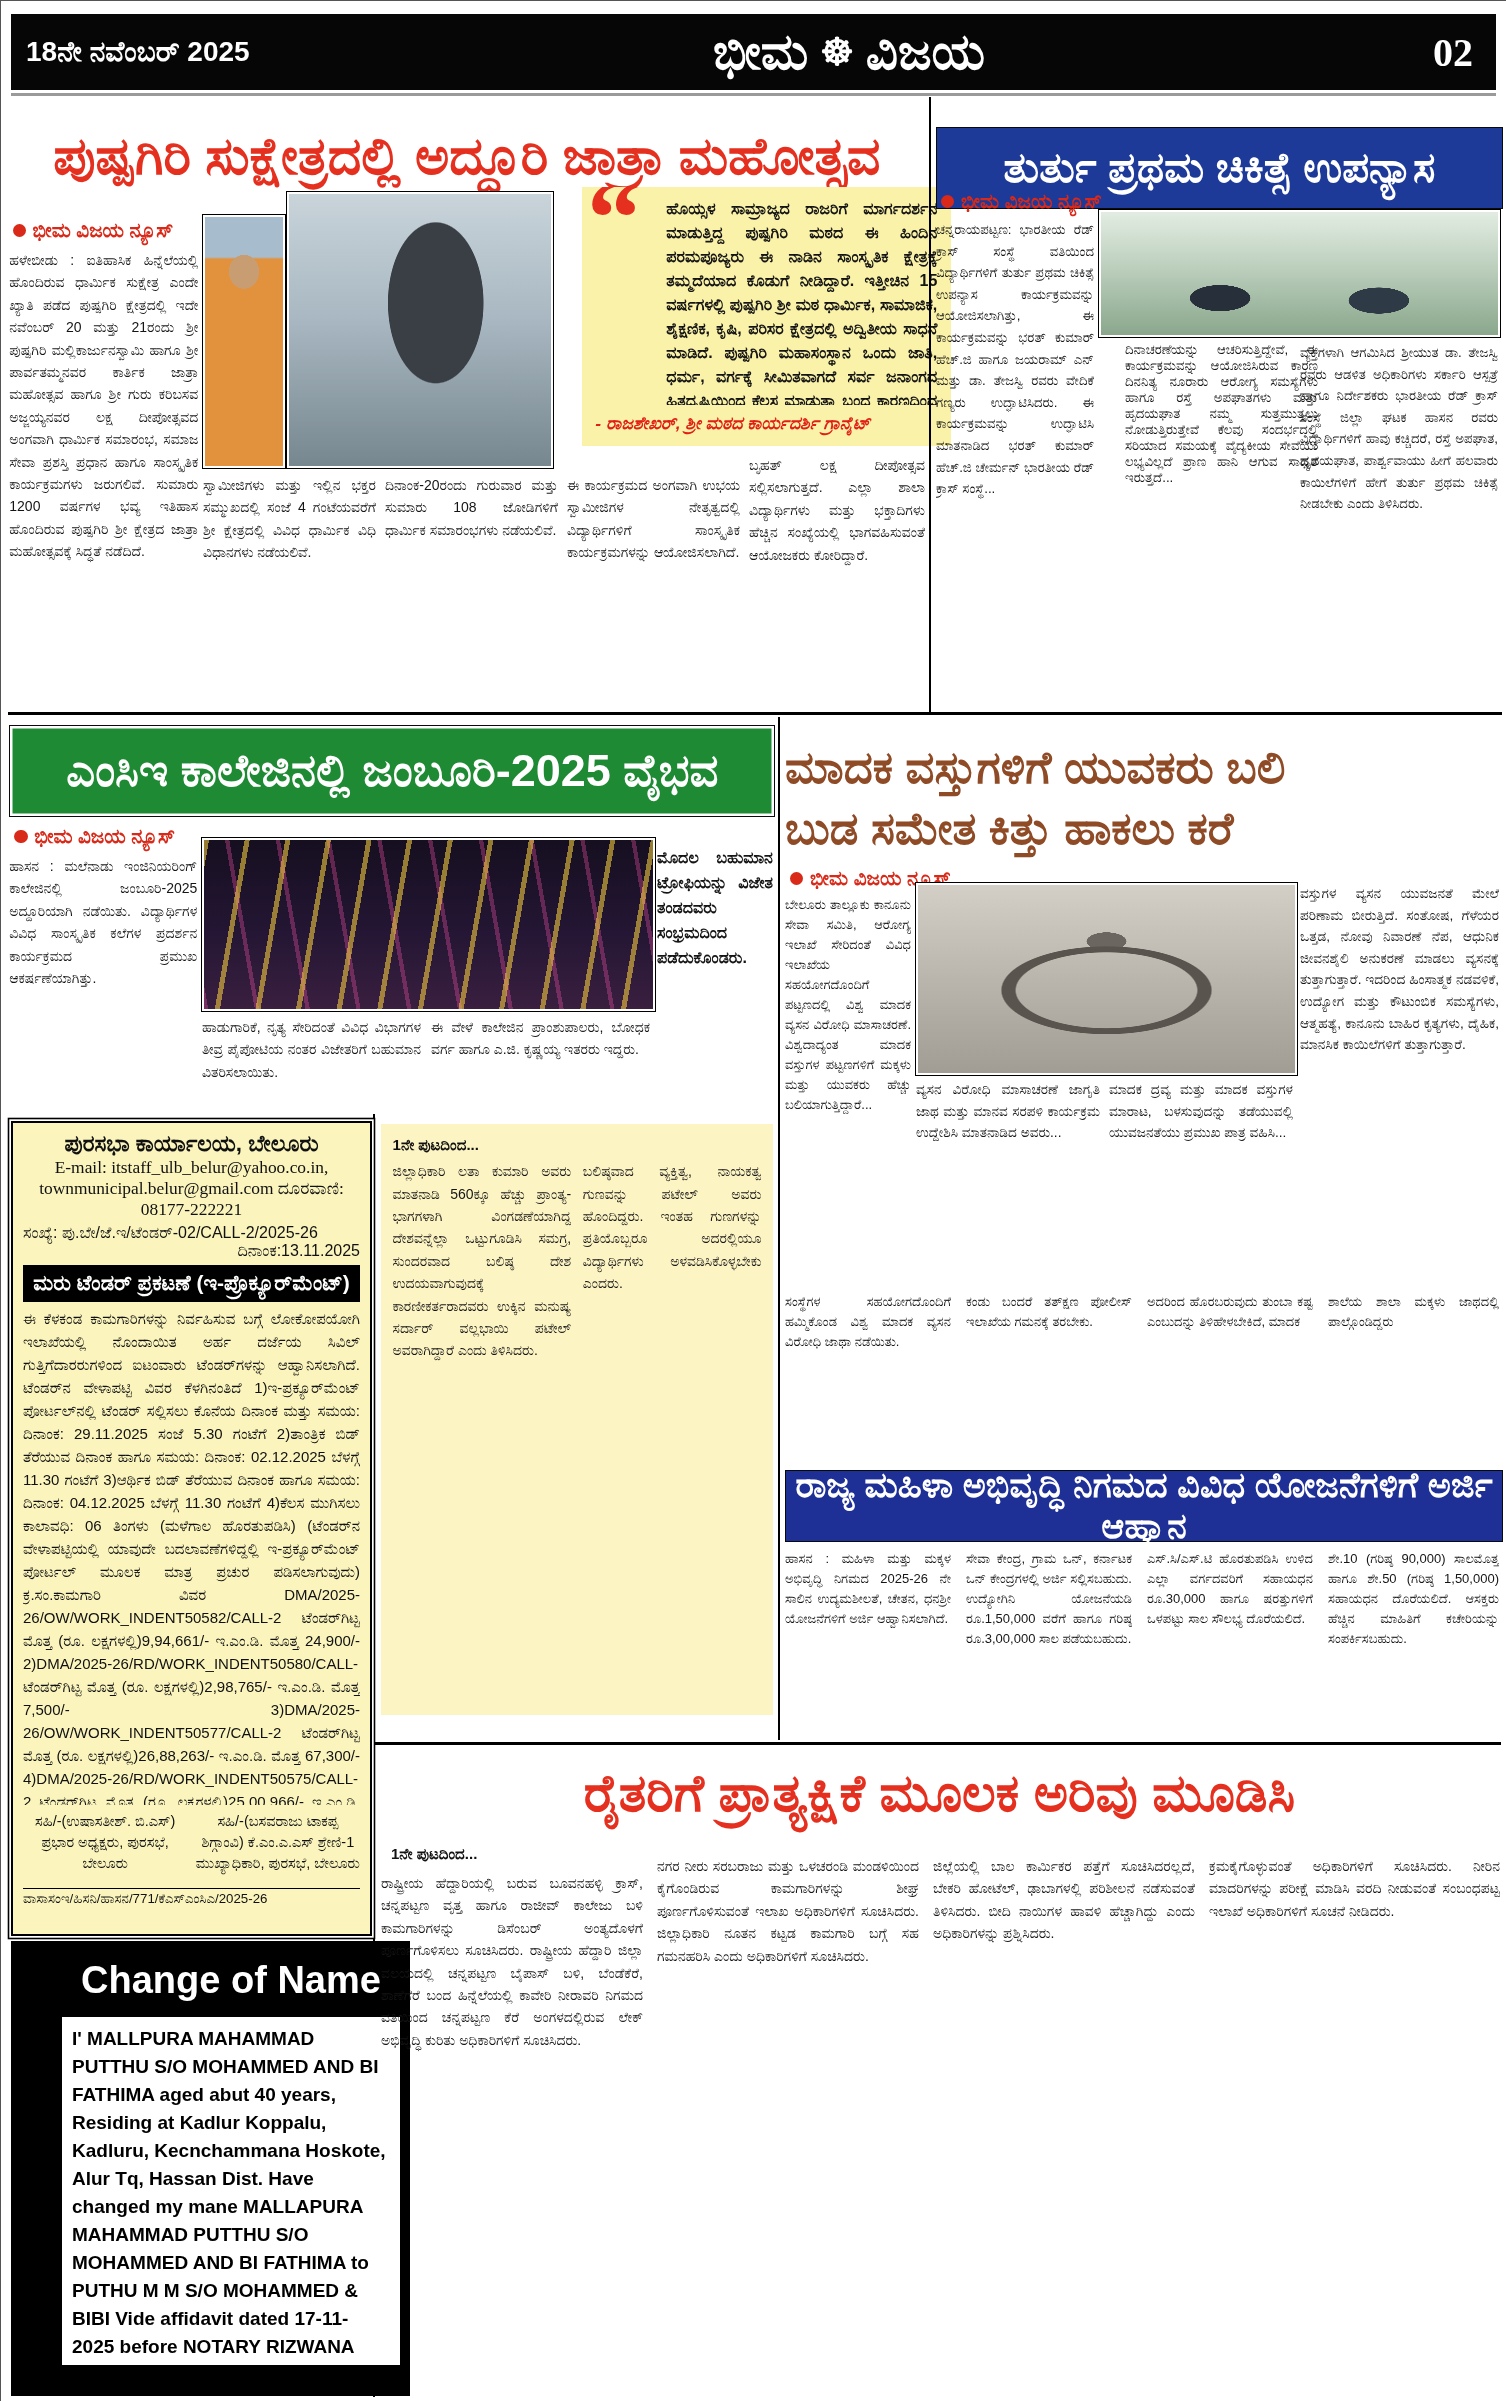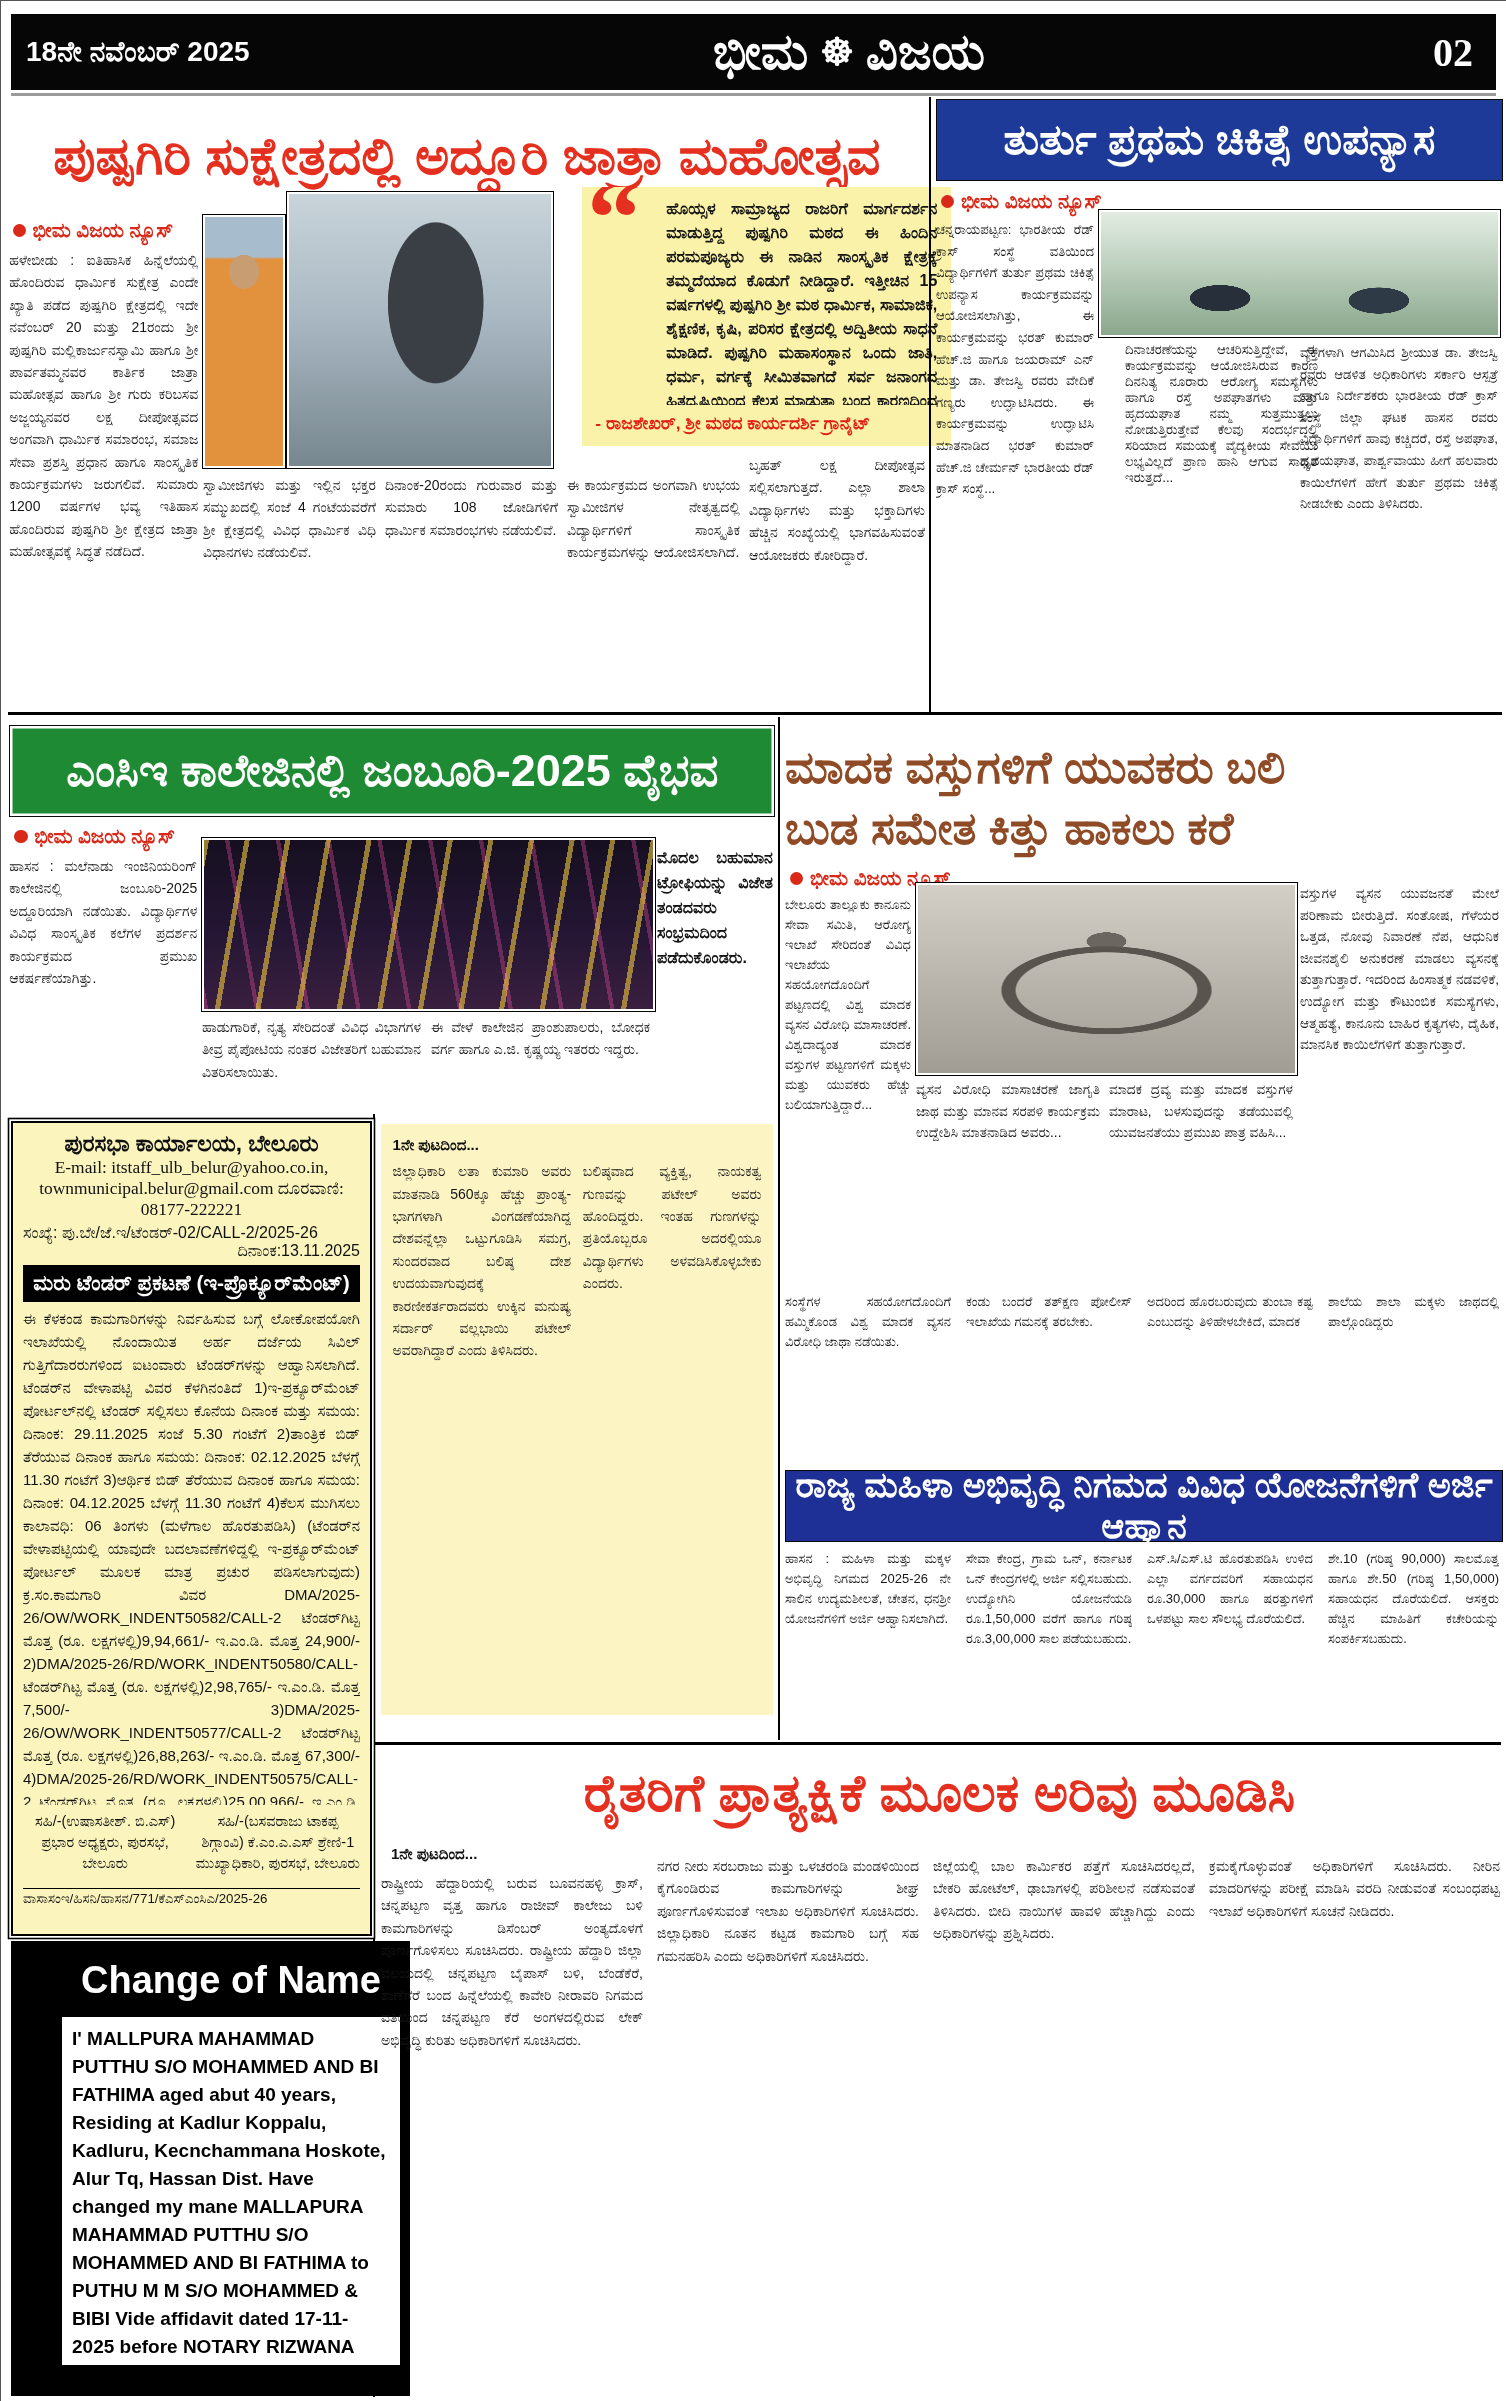--- a/index.html
+++ b/index.html
@@ -13,21 +13,21 @@
   .masthead{background:#060606;color:#fff;display:flex;align-items:center;}
   .m-date{font-size:28px;font-weight:bold;padding-left:15px;width:349px;}
   .m-title{flex:1;text-align:center;font-size:50px;font-weight:bold;display:flex;align-items:center;justify-content:center;gap:11.6px;}
   .m-page{width:150px;text-align:right;padding-right:23px;font-size:40px;font-weight:bold;font-family:"Liberation Serif",serif;}
   .chakra{font-size:38px;line-height:1;}
   .grayrule{background:#9a9a9a;}
   .blackrule{background:#000;}
   
   .hl-red{color:#e5301f;font-weight:bold;text-align:center;display:flex;align-items:center;justify-content:center;}
   .banner{color:#fff;font-weight:bold;display:flex;align-items:center;justify-content:center;text-align:center;}
-  .banner-blue{background:#1e3a99;border:1.7px solid #0a0a0a;}
+  .banner-blue{background:#1e3a99;border:1.7px solid #0a0a0a;margin-top:28px;}
   .banner-green{background:#1f8a34;border:1.7px solid #0a0a0a;box-shadow:inset 0 0 0 2.5px #fff;text-align:right;}
   .banner-women{background:#1e2f96;border:1.7px solid #0a0a0a;}
   .hl-brown{color:#8f4a26;font-weight:bold;text-align:left;}
   
   .byline{display:flex;align-items:center;gap:6.6px;color:#d92918;font-weight:bold;font-size:20px;}
   .byline .dot{width:13.3px;height:13.3px;border-radius:50%;background:#d92918;display:inline-block;}
   
   .col{font-size:14px;line-height:22.4px;text-align:justify;overflow:hidden;color:#151515;}
   .col-sm{font-size:13px;line-height:20px;text-align:justify;overflow:hidden;color:#151515;}
   .lead-bold{font-weight:bold;}
@@ -98,21 +98,21 @@
     <span>ಭೀಮ ವಿಜಯ ನ್ಯೂಸ್</span>
   </div>
   <div class="abs col" style="left:8.3px;top:248px;width:189px;height:457px;">ಹಳೇಬೀಡು : ಐತಿಹಾಸಿಕ ಹಿನ್ನೆಲೆಯಲ್ಲಿ ಹೊಂದಿರುವ ಧಾರ್ಮಿಕ ಸುಕ್ಷೇತ್ರ ಎಂದೇ ಖ್ಯಾತಿ ಪಡೆದ ಪುಷ್ಪಗಿರಿ ಕ್ಷೇತ್ರದಲ್ಲಿ ಇದೇ ನವೆಂಬರ್ 20 ಮತ್ತು 21ರಂದು ಶ್ರೀ ಪುಷ್ಪಗಿರಿ ಮಲ್ಲಿಕಾರ್ಜುನಸ್ವಾಮಿ ಹಾಗೂ ಶ್ರೀ ಪಾರ್ವತಮ್ಮನವರ ಕಾರ್ತಿಕ ಜಾತ್ರಾ ಮಹೋತ್ಸವ ಹಾಗೂ ಶ್ರೀ ಗುರು ಕರಿಬಸವ ಅಜ್ಜಯ್ಯನವರ ಲಕ್ಷ ದೀಪೋತ್ಸವದ ಅಂಗವಾಗಿ ಧಾರ್ಮಿಕ ಸಮಾರಂಭ, ಸಮಾಜ ಸೇವಾ ಪ್ರಶಸ್ತಿ ಪ್ರಧಾನ ಹಾಗೂ ಸಾಂಸ್ಕೃತಿಕ ಕಾರ್ಯಕ್ರಮಗಳು ಜರುಗಲಿವೆ. ಸುಮಾರು 1200 ವರ್ಷಗಳ ಭವ್ಯ ಇತಿಹಾಸ ಹೊಂದಿರುವ ಪುಷ್ಪಗಿರಿ ಶ್ರೀ ಕ್ಷೇತ್ರದ ಜಾತ್ರಾ ಮಹೋತ್ಸವಕ್ಕೆ ಸಿದ್ಧತೆ ನಡೆದಿದೆ.</div>
   <div class="abs photo ph-swami" style="left:202px;top:214px;width:78px;height:249px;"></div>
   <div class="abs photo ph-statue" style="left:286px;top:191px;width:262px;height:272px;"></div>
 
   <div class="abs quotebox" style="left:581px;top:186px;width:342px;height:218px;">
     <span class="qmark">“</span>
     <div class="qtext" style="padding-left:71px;">ಹೊಯ್ಸಳ ಸಾಮ್ರಾಜ್ಯದ ರಾಜರಿಗೆ ಮಾರ್ಗದರ್ಶನ ಮಾಡುತ್ತಿದ್ದ ಪುಷ್ಪಗಿರಿ ಮಠದ ಈ ಹಿಂದಿನ ಪರಮಪೂಜ್ಯರು ಈ ನಾಡಿನ ಸಾಂಸ್ಕೃತಿಕ ಕ್ಷೇತ್ರಕ್ಕೆ ತಮ್ಮದೆಯಾದ ಕೊಡುಗೆ ನೀಡಿದ್ದಾರೆ. ಇತ್ತೀಚಿನ 15 ವರ್ಷಗಳಲ್ಲಿ ಪುಷ್ಪಗಿರಿ ಶ್ರೀ ಮಠ ಧಾರ್ಮಿಕ, ಸಾಮಾಜಿಕ, ಶೈಕ್ಷಣಿಕ, ಕೃಷಿ, ಪರಿಸರ ಕ್ಷೇತ್ರದಲ್ಲಿ ಅದ್ವಿತೀಯ ಸಾಧನೆ ಮಾಡಿದೆ. ಪುಷ್ಪಗಿರಿ ಮಹಾಸಂಸ್ಥಾನ ಒಂದು ಜಾತಿ, ಧರ್ಮ, ವರ್ಗಕ್ಕೆ ಸೀಮಿತವಾಗದೆ ಸರ್ವ ಜನಾಂಗದ ಹಿತದೃಷ್ಟಿಯಿಂದ ಕೆಲಸ ಮಾಡುತ್ತಾ ಬಂದ ಕಾರಣದಿಂದ ಪುಷ್ಪಗಿರಿ ಸುಕ್ಷೇತ್ರ, ಇಂದು ರಾಷ್ಟ್ರ ಮತ್ತು ಅಂತರಾಷ್ಟ್ರೀಯ ಮಟ್ಟದಲ್ಲಿ ಹೆಸರನ್ನು ಗುರುತಿಸಿಕೊಂಡಿದೆ.</div>
   </div>
-  <div class="abs quotebox" style="left:581px;top:404px;width:342px;height:33px;padding-top:1.7px;">
+  <div class="abs quotebox" style="left:581px;top:404px;width:342px;height:33px;padding-top:1.7px;font-style:italic;">
     <div class="qattr">- ರಾಜಶೇಖರ್, ಶ್ರೀ ಮಠದ ಕಾರ್ಯದರ್ಶಿ ಗ್ರಾನೈಟ್</div>
   </div>
 
   <div class="abs col" style="left:202px;top:473px;width:173px;height:231px;">ಸ್ವಾಮೀಜಿಗಳು ಮತ್ತು ಇಲ್ಲಿನ ಭಕ್ತರ ಸಮ್ಮುಖದಲ್ಲಿ ಸಂಜೆ 4 ಗಂಟೆಯವರೆಗೆ ಶ್ರೀ ಕ್ಷೇತ್ರದಲ್ಲಿ ವಿವಿಧ ಧಾರ್ಮಿಕ ವಿಧಿ ವಿಧಾನಗಳು ನಡೆಯಲಿವೆ.</div>
   <div class="abs col" style="left:384px;top:473px;width:173px;height:231px;">ದಿನಾಂಕ-20ರಂದು ಗುರುವಾರ ಮತ್ತು ಸುಮಾರು 108 ಜೋಡಿಗಳಿಗೆ ಧಾರ್ಮಿಕ ಸಮಾರಂಭಗಳು ನಡೆಯಲಿವೆ.</div>
   <div class="abs col" style="left:566px;top:473px;width:173px;height:231px;">ಈ ಕಾರ್ಯಕ್ರಮದ ಅಂಗವಾಗಿ ಉಭಯ ಸ್ವಾಮೀಜಿಗಳ ನೇತೃತ್ವದಲ್ಲಿ ವಿದ್ಯಾರ್ಥಿಗಳಿಗೆ ಸಾಂಸ್ಕೃತಿಕ ಕಾರ್ಯಕ್ರಮಗಳನ್ನು ಆಯೋಜಿಸಲಾಗಿದೆ.</div>
   <div class="abs col" style="left:748px;top:453px;width:176px;height:252px;">ಬೃಹತ್ ಲಕ್ಷ ದೀಪೋತ್ಸವ ಸಲ್ಲಿಸಲಾಗುತ್ತದೆ. ಎಲ್ಲಾ ಶಾಲಾ ವಿದ್ಯಾರ್ಥಿಗಳು ಮತ್ತು ಭಕ್ತಾದಿಗಳು ಹೆಚ್ಚಿನ ಸಂಖ್ಯೆಯಲ್ಲಿ ಭಾಗವಹಿಸುವಂತೆ ಆಯೋಜಕರು ಕೋರಿದ್ದಾರೆ.</div>
 
   <div class="abs vrule" style="left:928px;top:96px;width:1.7px;height:615px;"></div>
 

